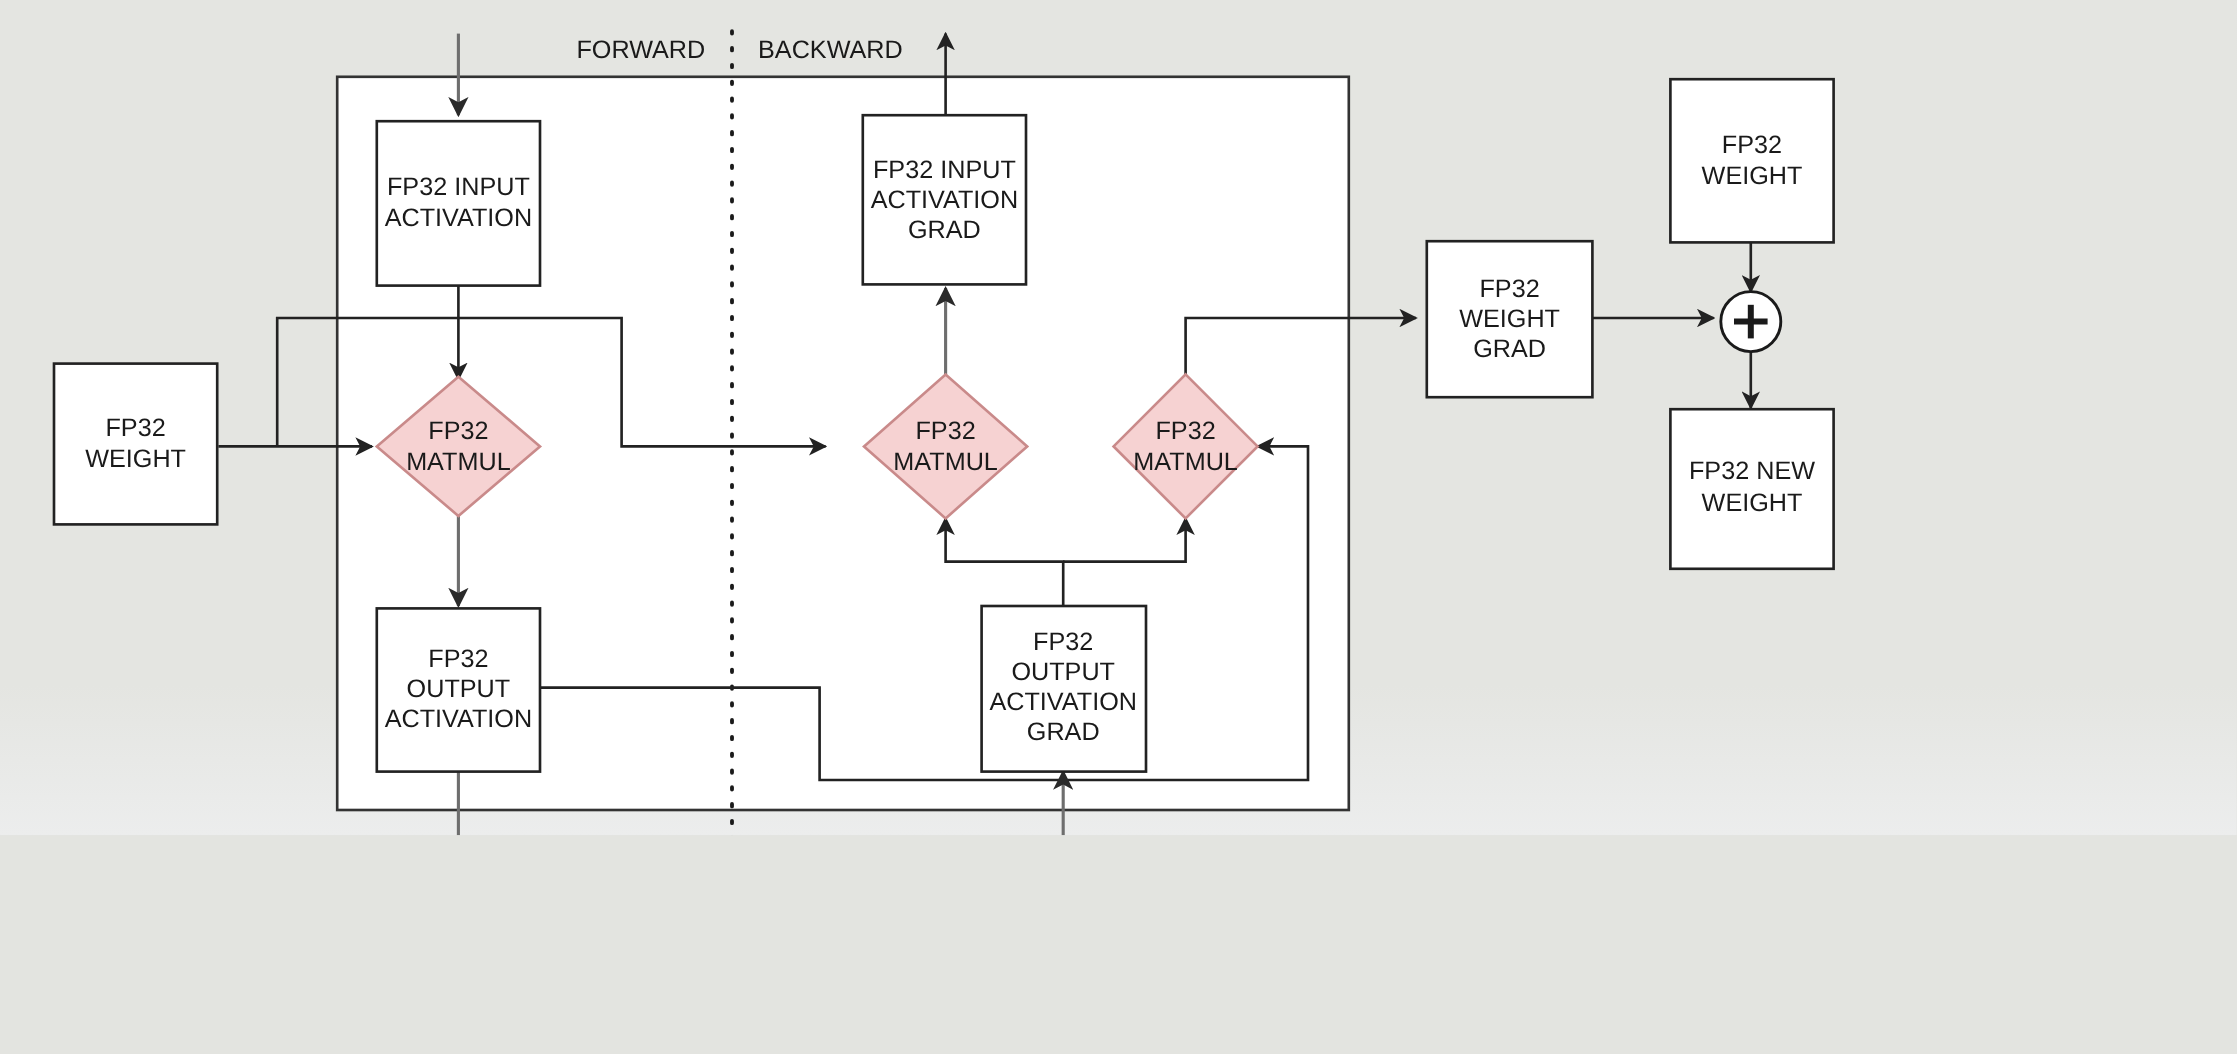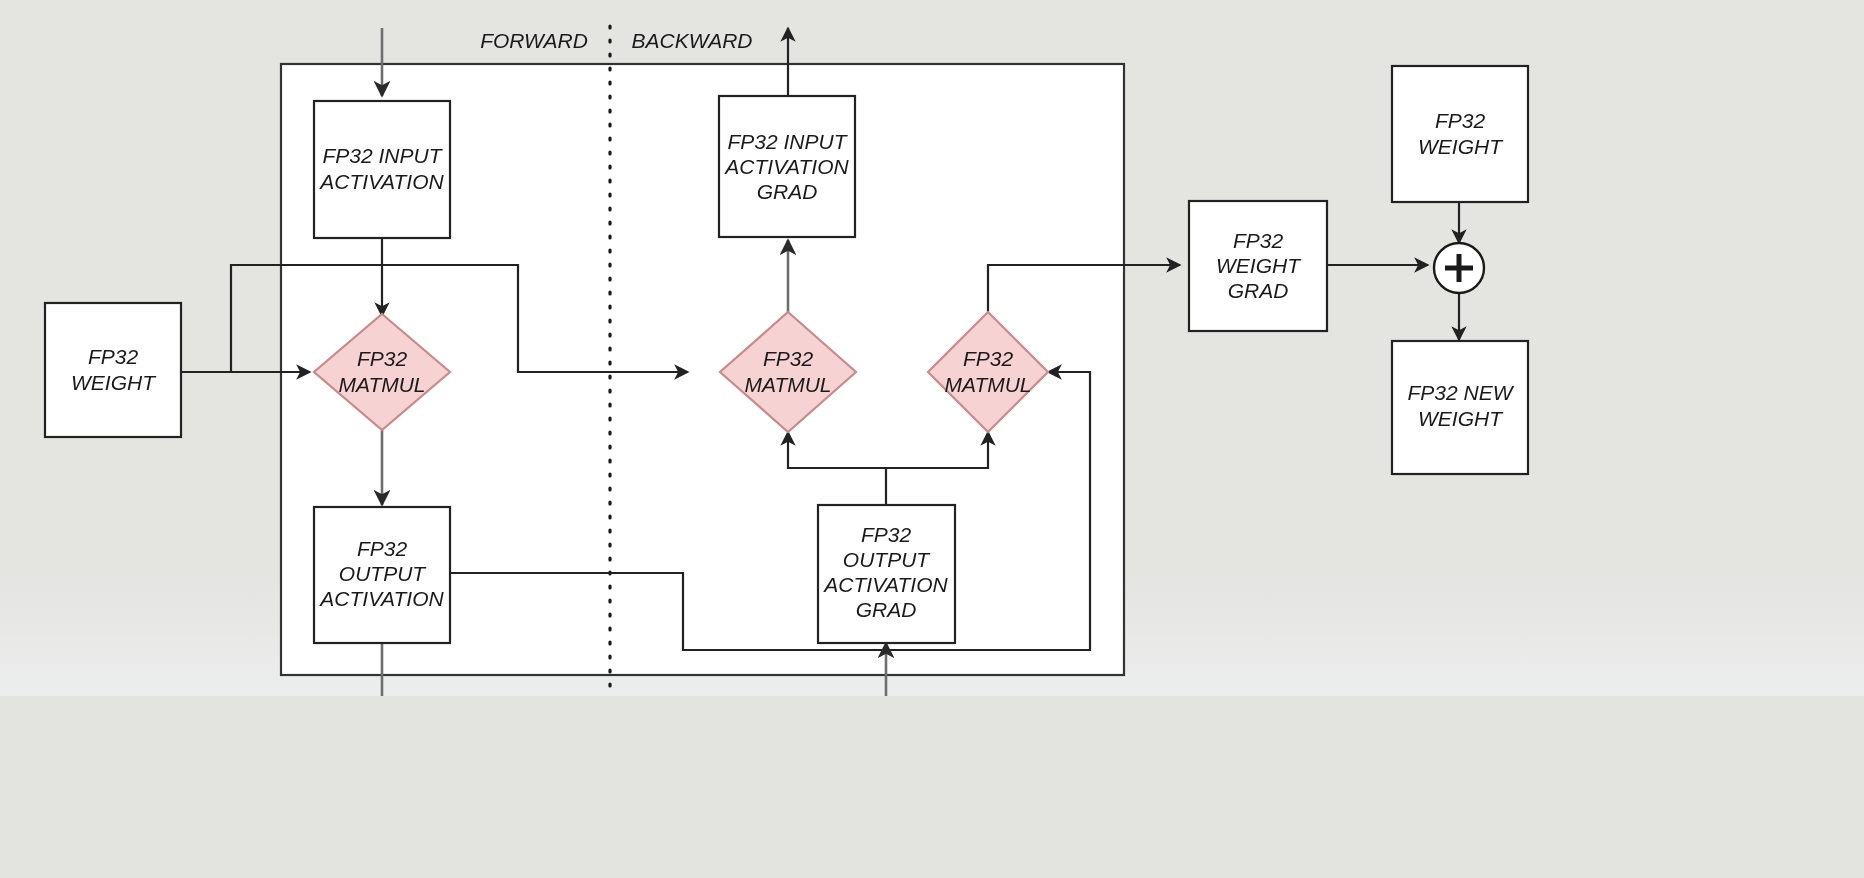--- a/index.html
+++ b/index.html
@@ -6,21 +6,20 @@
     margin: 0; padding: 0;
     background: #e3e4e0;
     font-family: "Liberation Sans", sans-serif;
   }
   #stage {
     position: relative;
     width: 1864px;
     height: 696px;
     background: linear-gradient(180deg, #e4e5e1 0%, #e4e5e1 82%, #eceded 100%);
     overflow: hidden;
-    font-style: italic;
   }
   svg#diagram { position: absolute; inset: 0; width: 1864px; height: 878px; }
   .node-text {
     font-family: "Liberation Sans", sans-serif;
     font-size: 21px;
     fill: #1a1a1a;
     text-anchor: middle;
     dominant-baseline: middle;
   }
   .phase-label {

